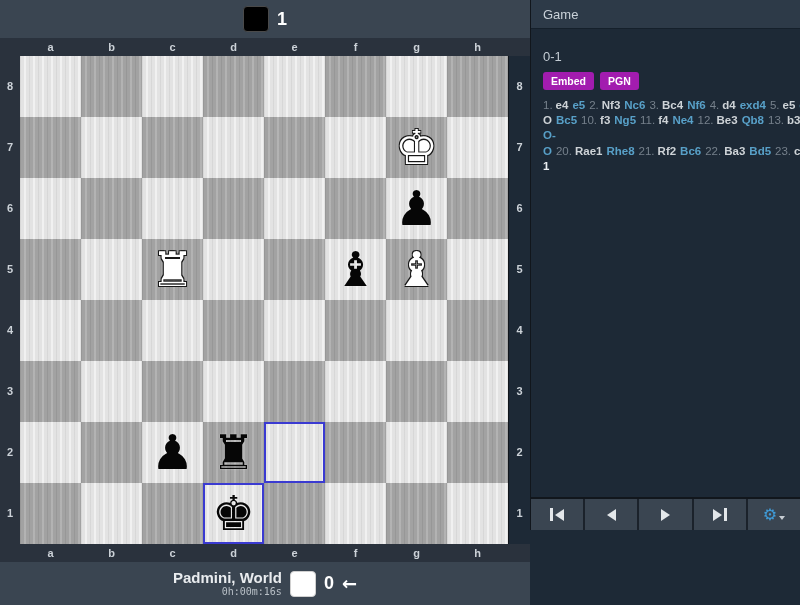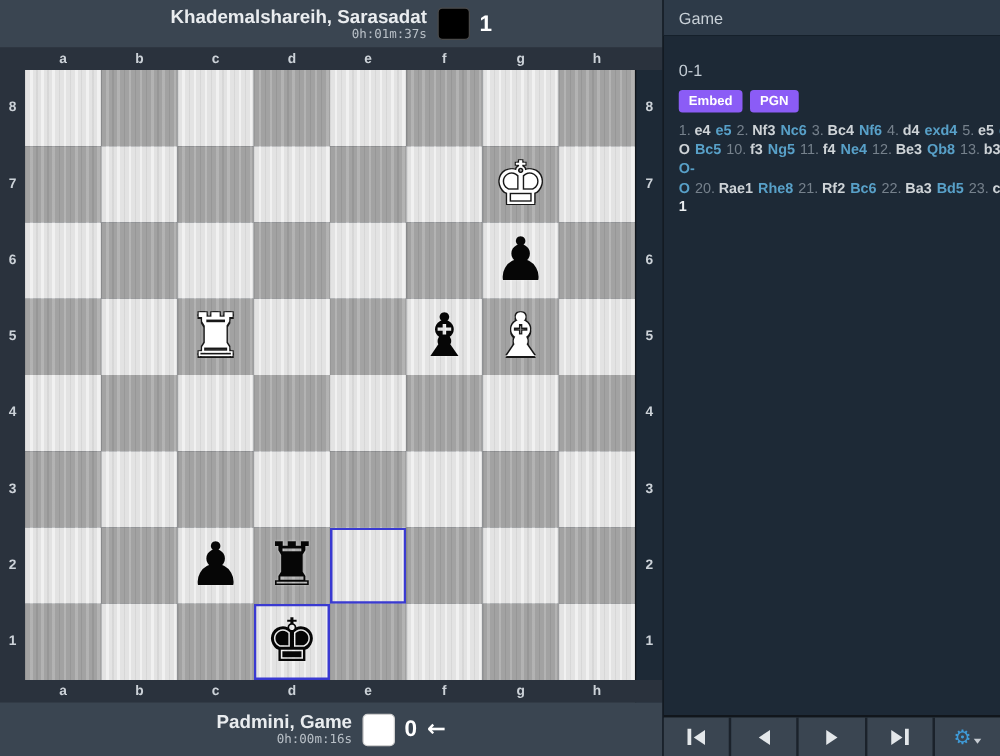--- a/index.html
+++ b/index.html
@@ -32,36 +32,36 @@
   .sq.light { background-color:#e3e3e3;
     background-image:repeating-linear-gradient(90deg, rgba(0,0,0,0.05) 0 1px, transparent 1px 4px, rgba(255,255,255,0.5) 4px 6px, transparent 6px 9px); }
   .sq.dark  { background-color:#a2a2a2;
     background-image:repeating-linear-gradient(90deg, rgba(0,0,0,0.07) 0 1px, transparent 1px 4px, rgba(255,255,255,0.18) 4px 6px, transparent 6px 9px); }
   .sq.hl { box-shadow: inset 0 0 0 2px var(--highlight-blue); }
   .pc { font-family:"DejaVu Sans", sans-serif; font-size:48px; line-height:61px; display:block; cursor:default; }
   .pc.pw { color:#ffffff; text-shadow:-1px -1px 0 #181818, 1px -1px 0 #181818, -1px 1px 0 #181818, 1px 1px 0 #181818; }
   .pc.pb { color:#060606; text-shadow:0 0 2px rgba(255,255,255,0.45); }
 
   
-  .right { width:270px; height:605px; display:flex; flex-direction:column; background:#1d2936; border-left:1px solid #11161c; }
+  .right { width:270px; height:530px; display:flex; flex-direction:column; background:#1d2936; border-left:1px solid #11161c; }
   .tab { height:29px; background:#2d3a48; border-bottom:1px solid #15202b; color:#c9d1d8; font-size:13px; line-height:29px; padding-left:12px; }
   .panel-body { flex:1; padding:10px 12px 0 12px; overflow:hidden; }
   .gtitle { color:#c3ccd4; font-size:13px; line-height:18px; }
   .gresult { color:#c3ccd4; font-size:13px; margin-top:10px; }
   .gevent { margin-top:10px; font-size:11.5px; }
   .gevent .ev { color:#d3dae0; font-weight:bold; }
   .gevent .rd { color:#8a949e; }
   .socials { margin-top:10px; display:flex; gap:5px; }
   .sbtn { height:20px; border:none; border-radius:3px; color:#fff; font-weight:bold; font-size:11px;
     display:inline-flex; align-items:center; gap:4px; padding:0 8px; cursor:pointer; font-family:"Liberation Sans",sans-serif; }
   .sbtn.tweet { background:var(--tweet-blue); }
   .sbtn.like { background:var(--facebook-blue); }
   .sbtn.share { background:var(--share-blue); }
   .exports { margin-top:8px; display:flex; gap:6px; }
-  .ebtn { height:18px; border:none; border-radius:3px; background:#8b5cf6; color:#fff; font-weight:bold;
+  .ebtn { height:18px; border:none; border-radius:3px; background:#a21caf; color:#fff; font-weight:bold;
     font-size:10.5px; padding:0 8px; cursor:pointer; font-family:"Liberation Sans",sans-serif; }
   .moves { margin-top:8px; font-size:11.5px; line-height:15.2px; color:#cfd4d9; word-spacing:0; }
   .num { color:#76818c; margin-right:3px; }
   .mv { font-weight:bold; margin-right:4px; cursor:pointer; }
   .mv.w { color:var(--white-move);margin-top:11px; }
   .mv.b { color:var(--black-move); }
   .fres { color:#eaeef1; font-weight:bold; }
 
   .nav { height:33px; border-top:2px solid #11161c; background:#1b222b; display:flex; }
   .nbtn { flex:1; background:#3a4551; border:none; border-right:2px solid #1b222b; display:flex;
@@ -74,24 +74,20 @@
   .caret { width:0; height:0; border-left:3px solid transparent; border-right:3px solid transparent; border-top:4px solid #c7cdd3; margin-top:6px; }
   .ico { display:inline-block; }
 </style>
 </head>
 <body>
 
 <div class="app">
 
   <div class="left">
     <div class="player-bar">
-      <div class="pblock">
-        <span class="pname">Khademalshareih, Sarasadat</span>
-        <span class="pclock">0h:01m:37s</span>
-      </div>
       <span class="csq black"></span>
       <span class="pscore">1</span>
     </div>
 
     <div class="files" id="files-top">
         <span>a</span>
         <span>b</span>
         <span>c</span>
         <span>d</span>
         <span>e</span>
@@ -211,21 +207,21 @@
         <span>c</span>
         <span>d</span>
         <span>e</span>
         <span>f</span>
         <span>g</span>
         <span>h</span>
       </div>
 
     <div class="player-bar bottom-bar">
       <div class="pblock">
-        <span class="pname">Padmini, Game</span>
+        <span class="pname">Padmini, World</span>
         <span class="pclock">0h:00m:16s</span>
       </div>
       <span class="csq white"></span>
       <span class="pscore">0</span>
       <span class="parrow">←</span>
     </div>
   </div>
 
   <div class="right">
     <div class="tab">Game</div>

